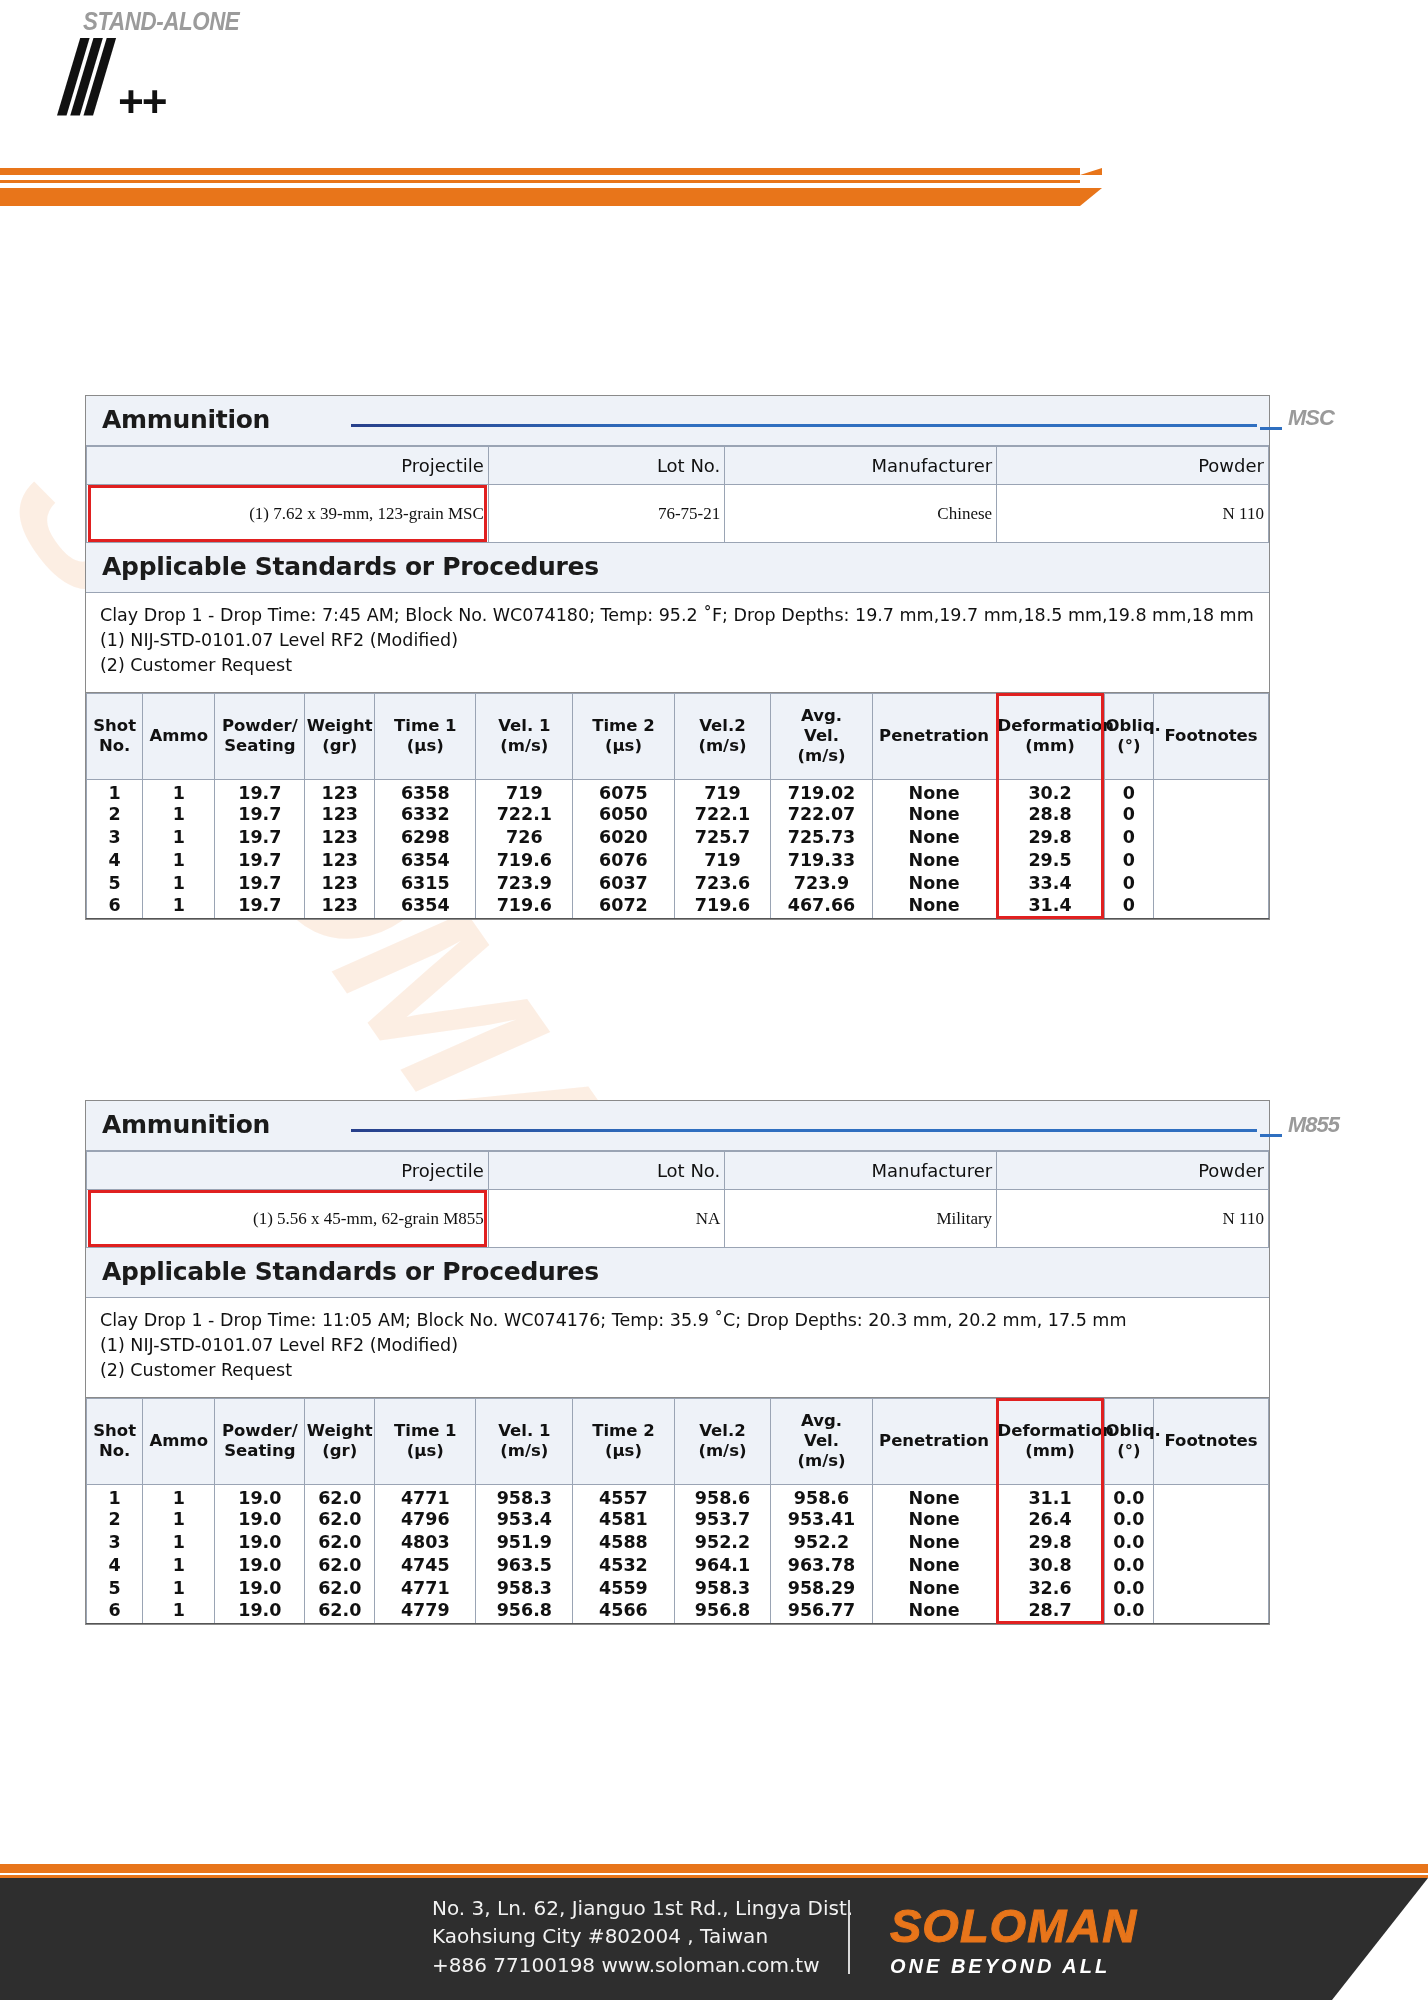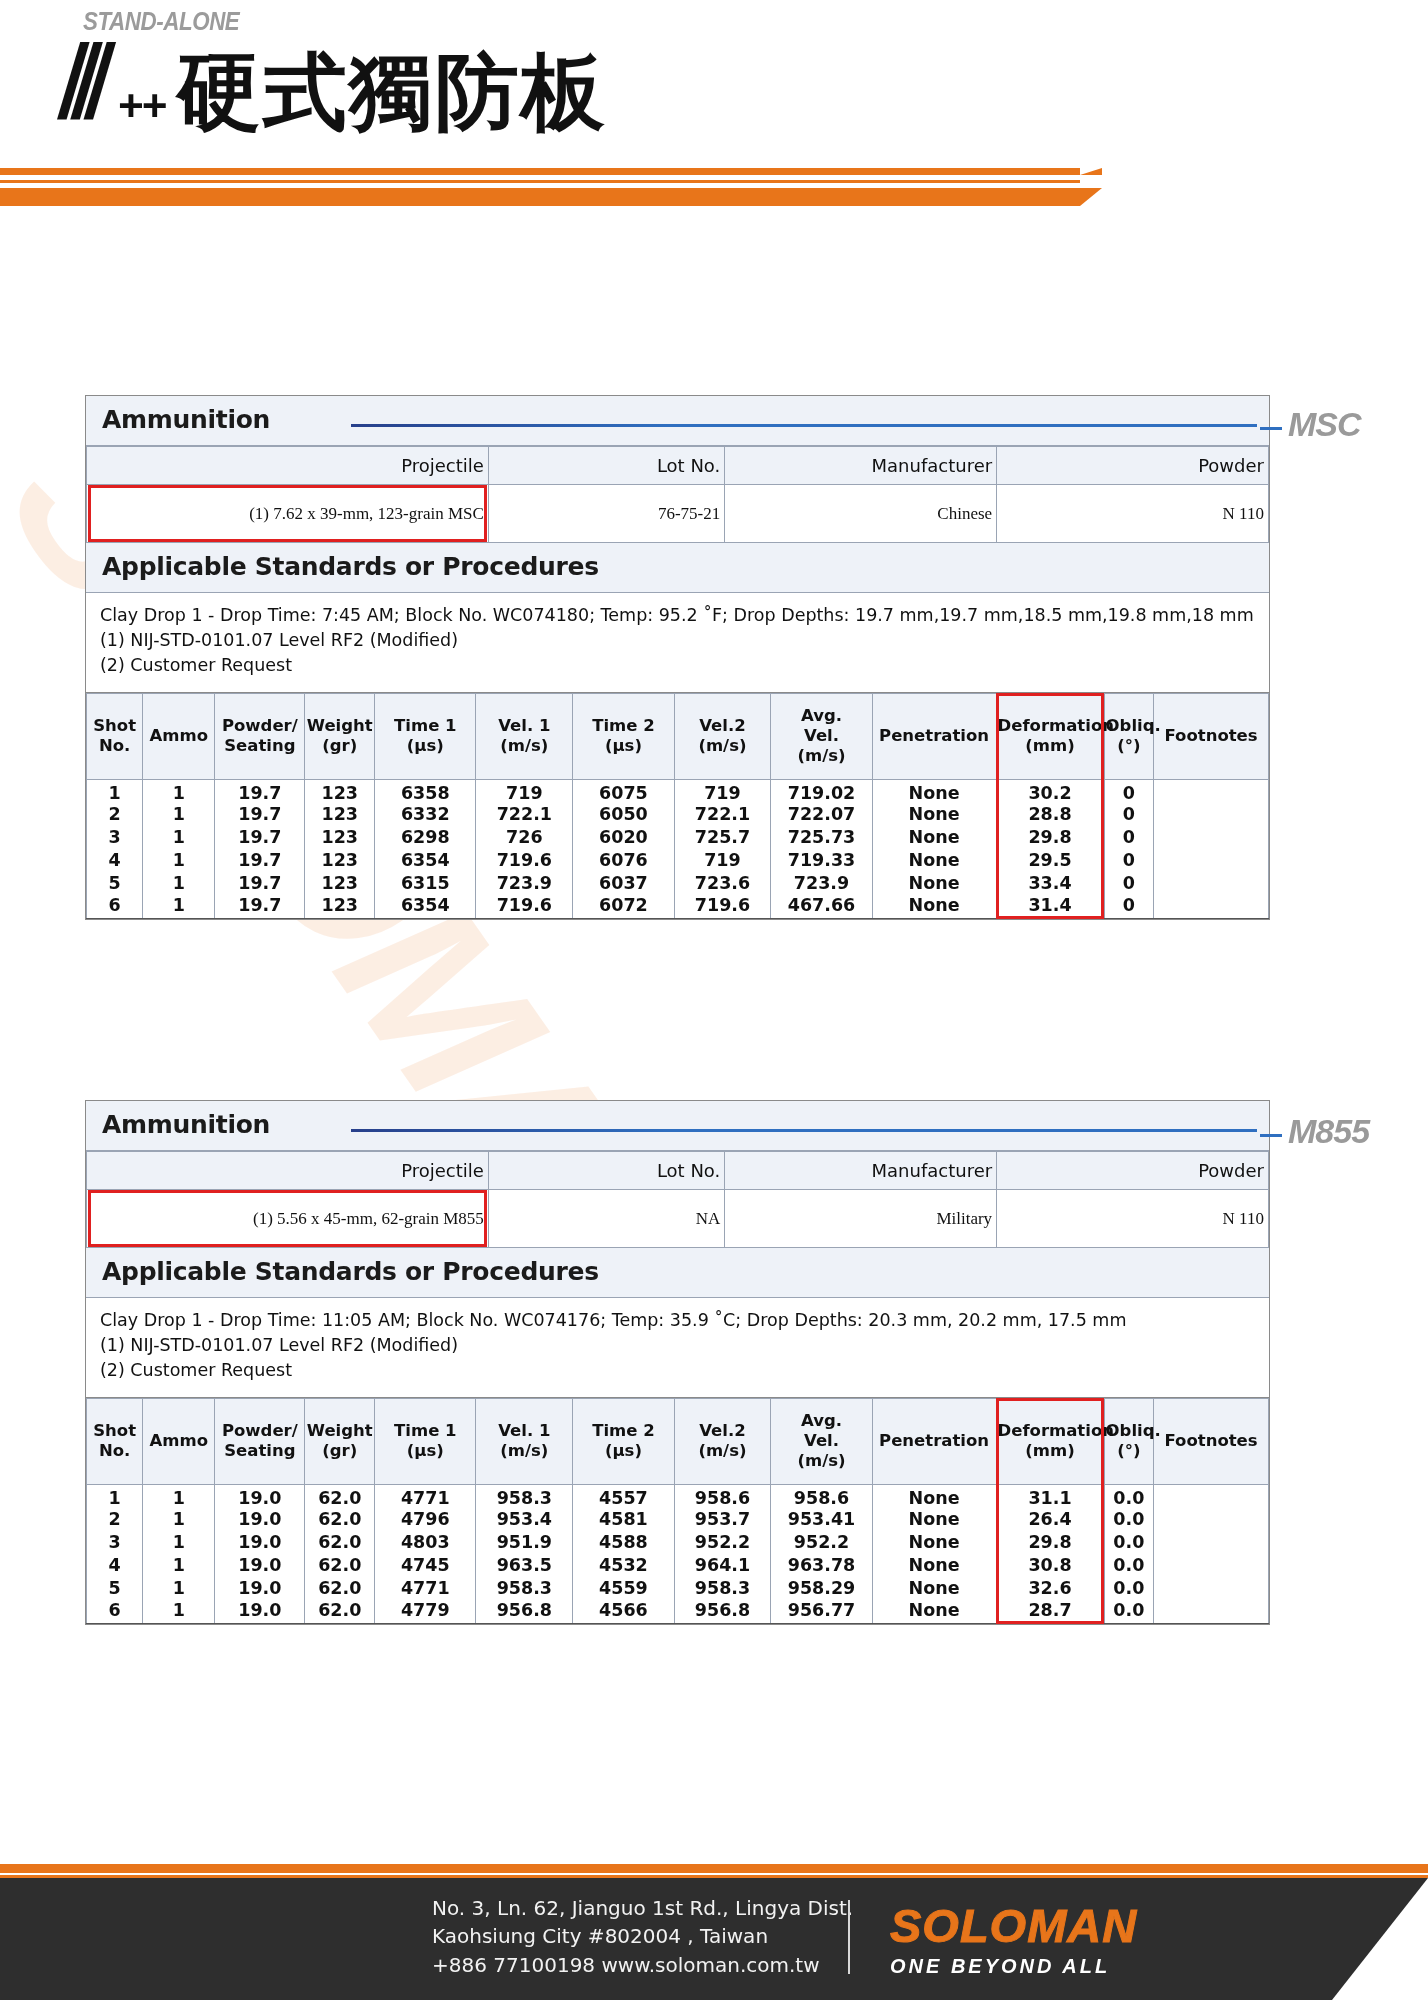--- a/index.html
+++ b/index.html
@@ -262,21 +262,21 @@
   .def-box {
     position: absolute;
     border: 3px solid #E02020;
     pointer-events: none;
     z-index: 5;
   }
 
   
   .side-label {
     position: absolute;
-    font-size: 34px;
+    font-size: 22px;
     font-weight: bold;
     font-style: italic;
     color: #9a9a9a;
     letter-spacing: -1px;
     z-index: 3;
     font-family: "Liberation Sans", sans-serif;
   }
   #label-msc  { left: 1288px; top: 405px; }
   #label-m855 { left: 1288px; top: 1112px; }
   .side-rule {
@@ -354,21 +354,20 @@
 </head>
 <body>
 
 <div class="page">
 
   <div class="header">
     <div class="standalone-kicker">STAND-ALONE</div>
     <div class="title-row">
       <span class="slashes">///</span>
       <span class="plusplus">++</span>
-      <span class="cjk-title">硬式獨防板</span>
     </div>
     <div class="hdr-rule-a"></div>
     <div class="hdr-rule-b"></div>
     <div class="hdr-rule-c"></div>
   </div>
 
   <div class="watermark">
     <div class="wm-text">SOLOMAN</div>
   </div>
 

